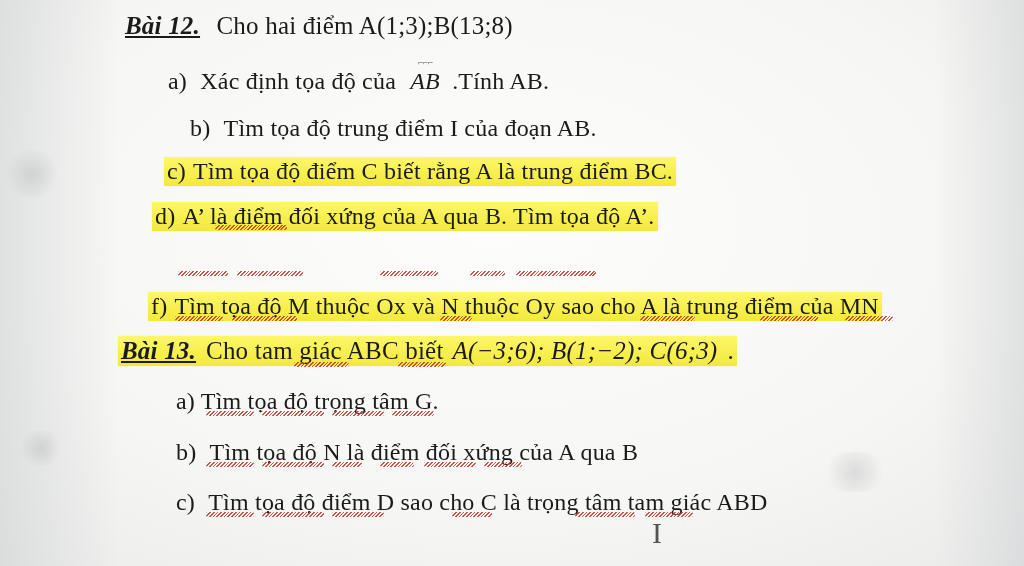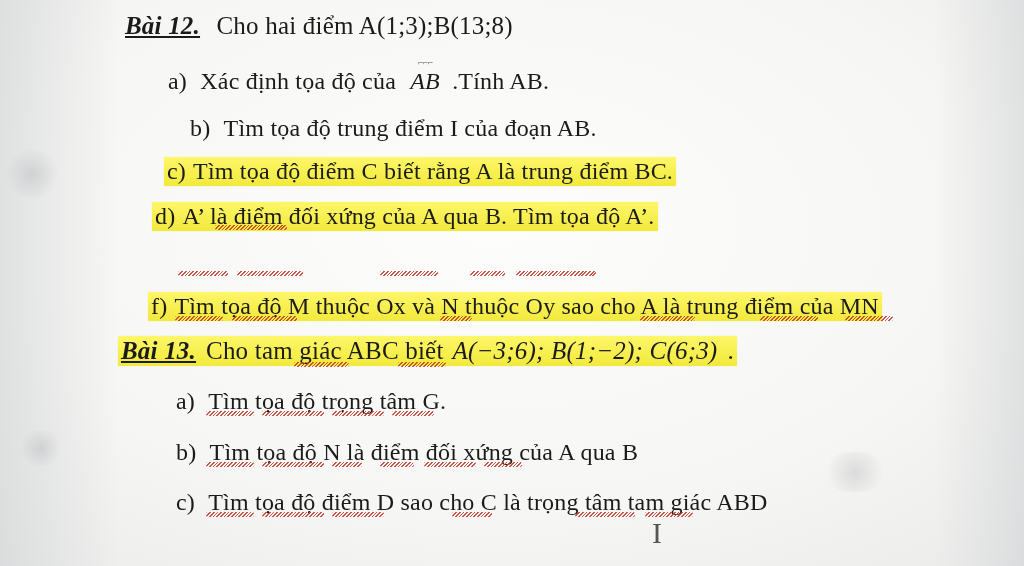--- a/index.html
+++ b/index.html
@@ -175,21 +175,21 @@
     </div>
 
     <div class="line" style="left:118px; top:337px; font-size:25px;">
       <span class="hl">
         <span class="bold-it">Bài 13.</span><span style="margin-left:10px;">Cho tam giác ABC biết</span><span class="math-it" style="margin-left:9px; font-size:25px;">A(−3;6); B(1;−2); C(6;3)</span><span style="margin-left:10px;">.</span>
       </span>
     </div>
 
     <div class="line" style="left:176px; top:388px; font-size:24px;">
       <span>a)</span>
-      <span style="margin-left:7px;">Tìm tọa độ trọng tâm G.</span>
+      <span style="">Tìm tọa độ trọng tâm G.</span>
     </div>
 
     <div class="line" style="left:176px; top:439px; font-size:24px;">
       <span>b)</span>
       <span style="margin-left:7px;text-align:center;">Tìm tọa độ N là điểm đối xứng của A qua B</span>
     </div>
 
     <div class="line" style="left:176px; top:489px; font-size:24px;">
       <span>c)</span>
       <span style="margin-left:7px;">Tìm tọa độ điểm D sao cho C là trọng tâm tam giác ABD</span>

